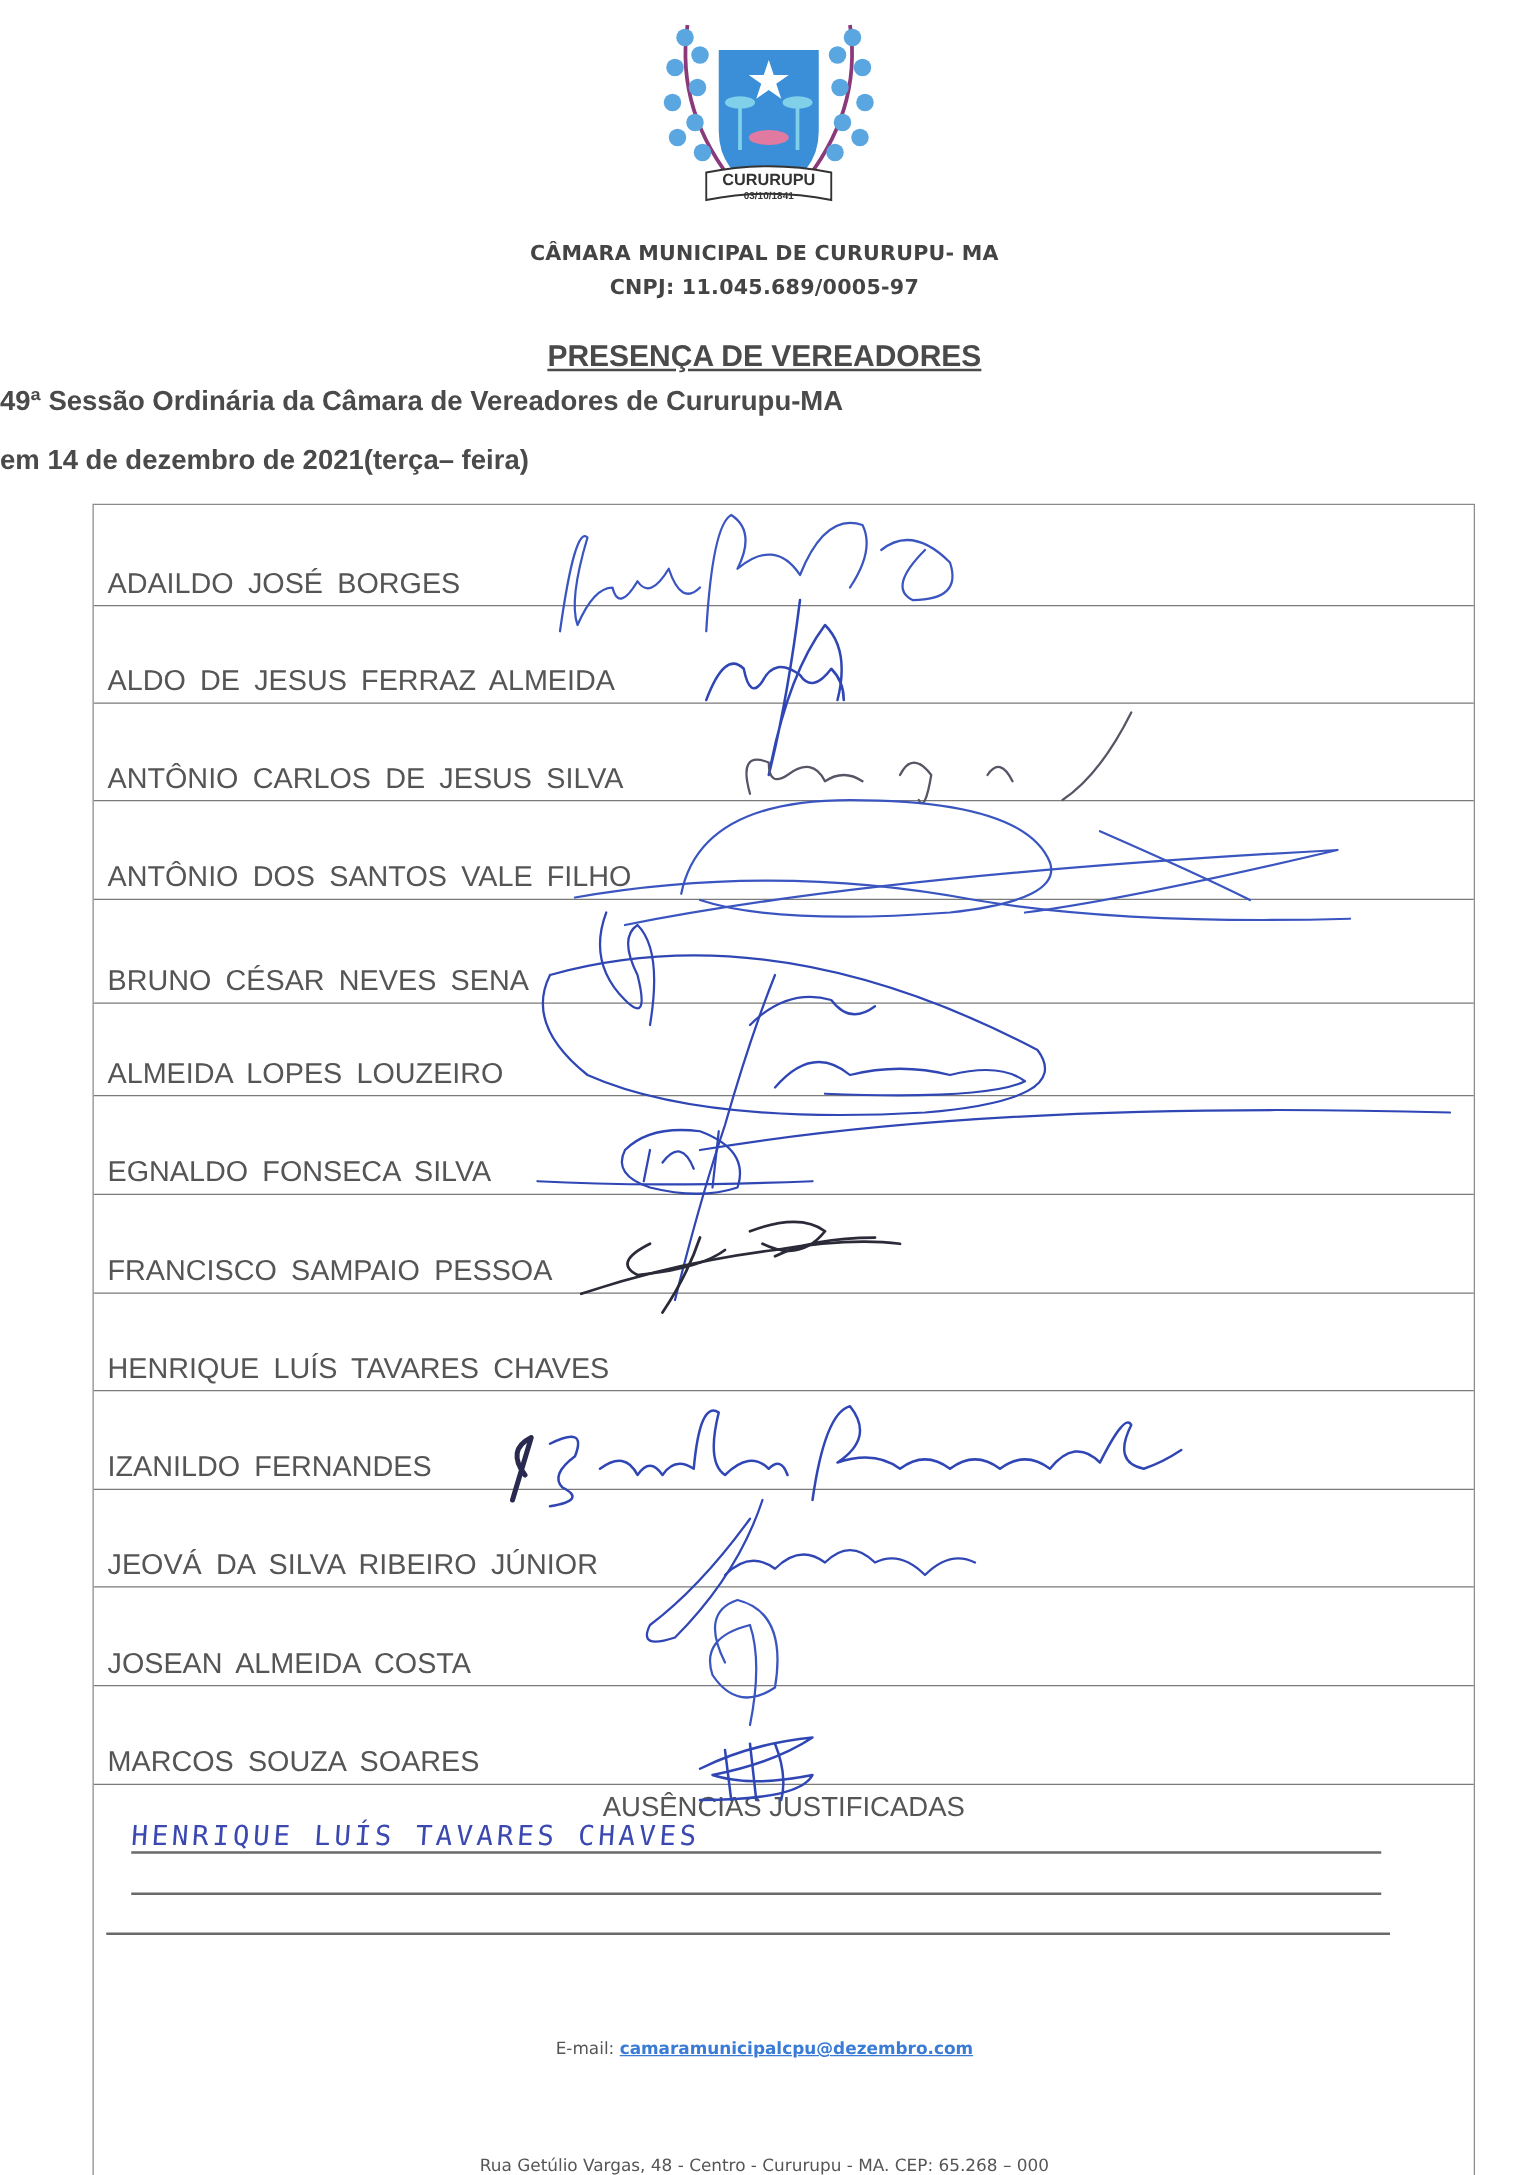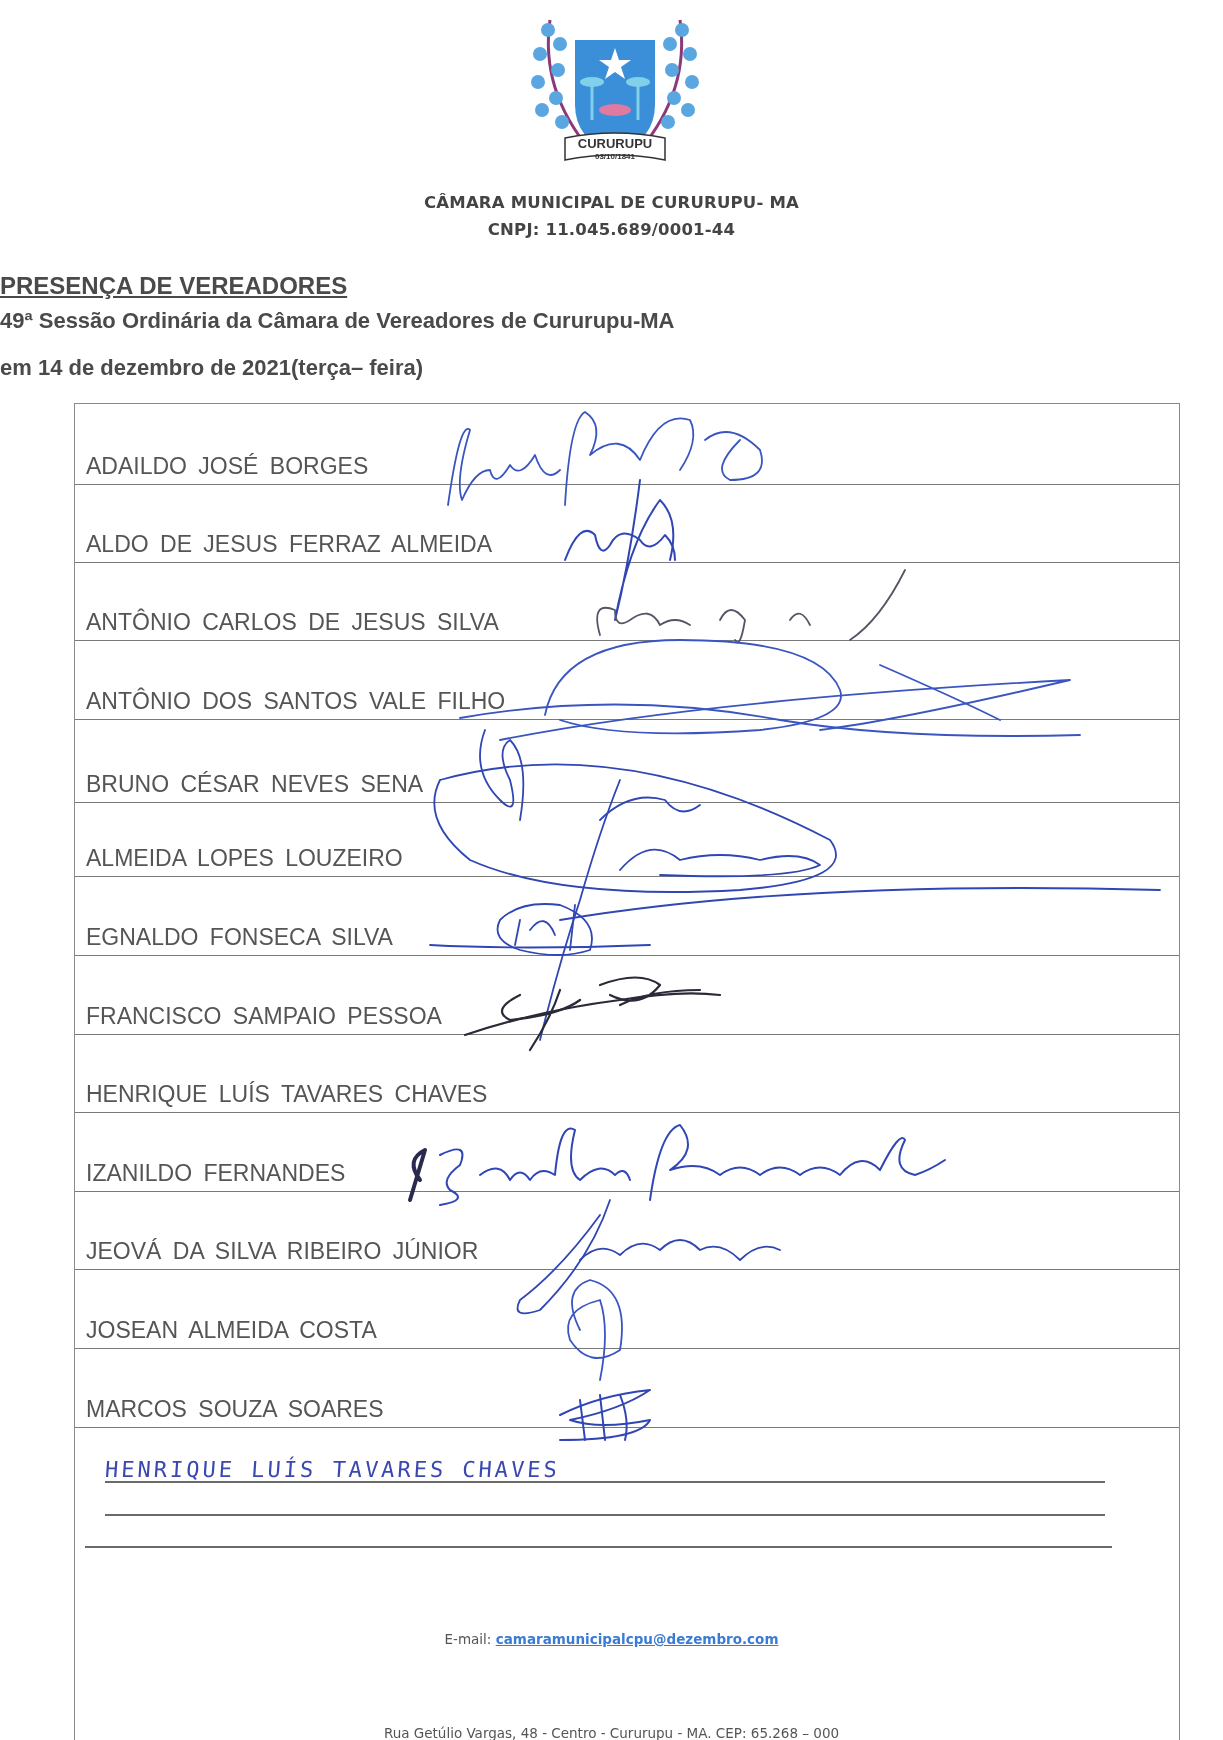--- a/index.html
+++ b/index.html
@@ -4,21 +4,21 @@
 <style>
   html, body { margin:0; padding:0; }
   body {
     width:1223px; height:1740px; background:#ffffff; position:relative; overflow:hidden;
     font-family:"Liberation Sans", sans-serif; color:#4a4a4a;
   }
   .crest { position:absolute; left:520px; top:10px; width:190px; height:160px; }
   .org-header { position:absolute; left:0; width:1223px; text-align:center; font-family:"DejaVu Sans", sans-serif; font-weight:bold; font-size:16.5px; color:#444; letter-spacing:0.2px; }
   .org-name { top:193px;text-align:center; }
   .org-cnpj { top:220px; }
-  .doc-title { position:absolute; left:0; width:1223px; top:272px; font-size:24px; font-weight:bold; text-decoration:underline; color:#4a4a4a; }
+  .doc-title { position:absolute; left:0; width:1223px; text-align:center; top:272px; font-size:24px; font-weight:bold; text-decoration:underline; color:#4a4a4a; }
   .doc-sub { position:absolute; left:0; width:1223px; font-size:22px; font-weight:bold; color:#4a4a4a; }
   .doc-sub.l1 { top:308px; }
   .doc-sub.l2 { top:342px;margin-top:13px; }
 
   .sheet { position:absolute; left:74px; top:403px; width:1106px; height:1404px; border:1.5px solid #8a8a8a; box-sizing:border-box; }
   .rows { position:absolute; left:0; top:0; width:100%; }
   .row { position:absolute; left:0; width:100%; height:79px; border-bottom:1.5px solid #7a7a7a; box-sizing:border-box; }
   .row .name { position:absolute; left:11px; bottom:4px; font-size:23px; color:#555; word-spacing:5px; white-space:nowrap; }
 
   .absences-title { position:absolute; left:0; width:100%; text-align:center; top:1029px; font-size:22px; color:#555; }
@@ -68,21 +68,21 @@
       <ellipse cx="118" cy="72" rx="12" ry="5" fill="#7fd0e8"></ellipse>
     <ellipse cx="95" cy="100" rx="16" ry="6" fill="#e07aa0"></ellipse>
 
     <path d="M45 128 Q95 118 145 128 L145 150 Q95 140 45 150 Z" fill="#ffffff" stroke="#333" stroke-width="1.5"></path>
     <text x="95" y="138" text-anchor="middle" font-family="Liberation Sans, sans-serif" font-weight="bold" font-size="13" fill="#333">CURURUPU</text>
     <text x="95" y="149" text-anchor="middle" font-family="Liberation Sans, sans-serif" font-weight="bold" font-size="8" fill="#333">03/10/1841</text>
   </svg>
 </div>
 
 <div class="org-header org-name">CÂMARA MUNICIPAL DE CURURUPU- MA</div>
-<div class="org-header org-cnpj">CNPJ: 11.045.689/0001-44</div>
+<div class="org-header org-cnpj">CNPJ: 11.045.689/0005-97</div>
 
 <div class="doc-title">PRESENÇA DE VEREADORES</div>
 <div class="doc-sub l1">49ª Sessão Ordinária da Câmara de Vereadores de Cururupu-MA</div>
 <div class="doc-sub l2">em 14 de dezembro de 2021(terça– feira)</div>
 
 <div class="sheet">
   <div class="rows">
     <div class="row" style="top:0px;height:81px">
         <span class="name">ADAILDO  JOSÉ  BORGES</span>
       </div>
@@ -117,20 +117,21 @@
         <span class="name">JEOVÁ  DA  SILVA  RIBEIRO  JÚNIOR</span>
       </div>
     <div class="row" style="top:866px">
         <span class="name">JOSEAN  ALMEIDA  COSTA</span>
       </div>
     <div class="row" style="top:945px">
         <span class="name">MARCOS  SOUZA  SOARES</span>
       </div>
   </div>
 
+  <div class="absences-title">AUSÊNCIAS JUSTIFICADAS</div>
   <div class="abs-entry">HENRIQUE  LUÍS  TAVARES  CHAVES</div>
   <div class="abs-line" style="left:30px; top:1077px; width:1000px;"></div>
   <div class="abs-line" style="left:30px; top:1110px; width:1000px;"></div>
   <div class="abs-line" style="left:10px; top:1142px; width:1027px;"></div>
 </div>
 
 <div class="sig-layer">
   <svg viewBox="0 0 1223 1740" fill="none" stroke-linecap="round" stroke-linejoin="round">
 
     <g stroke="#3a55c0" stroke-width="1.8">

